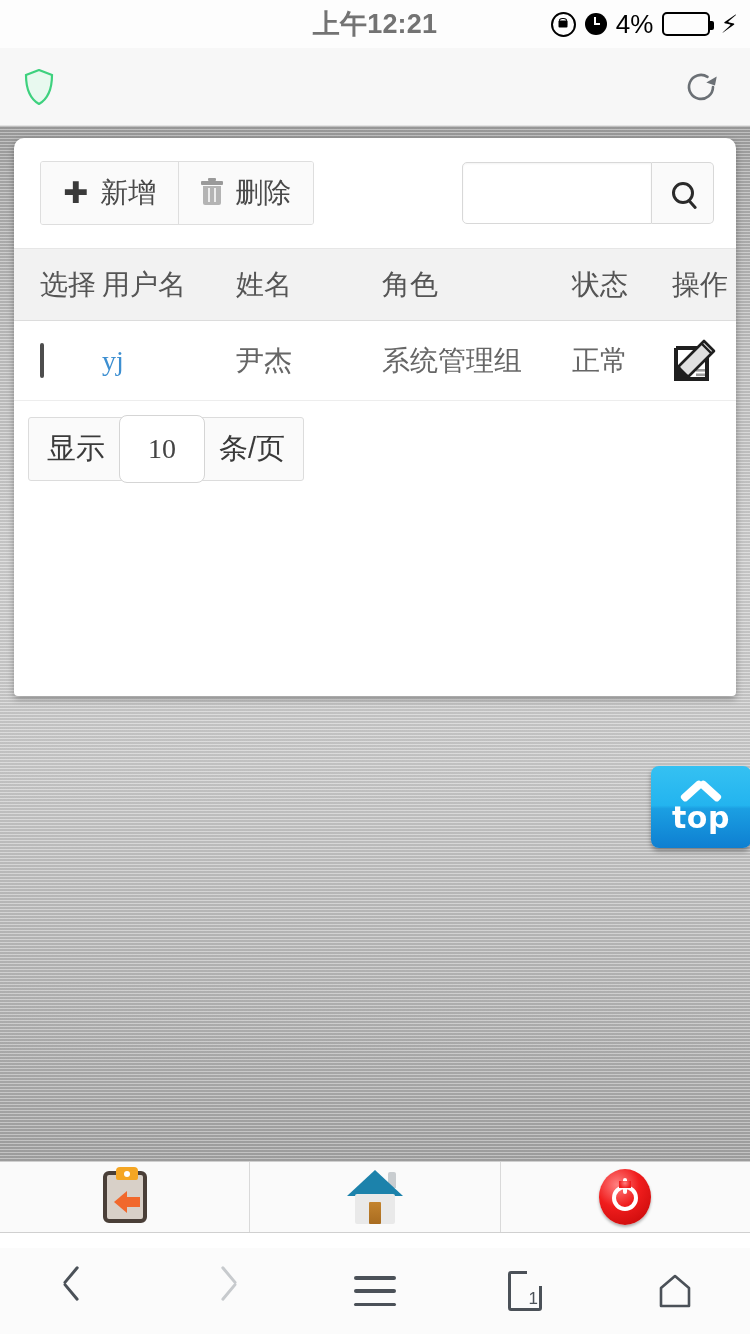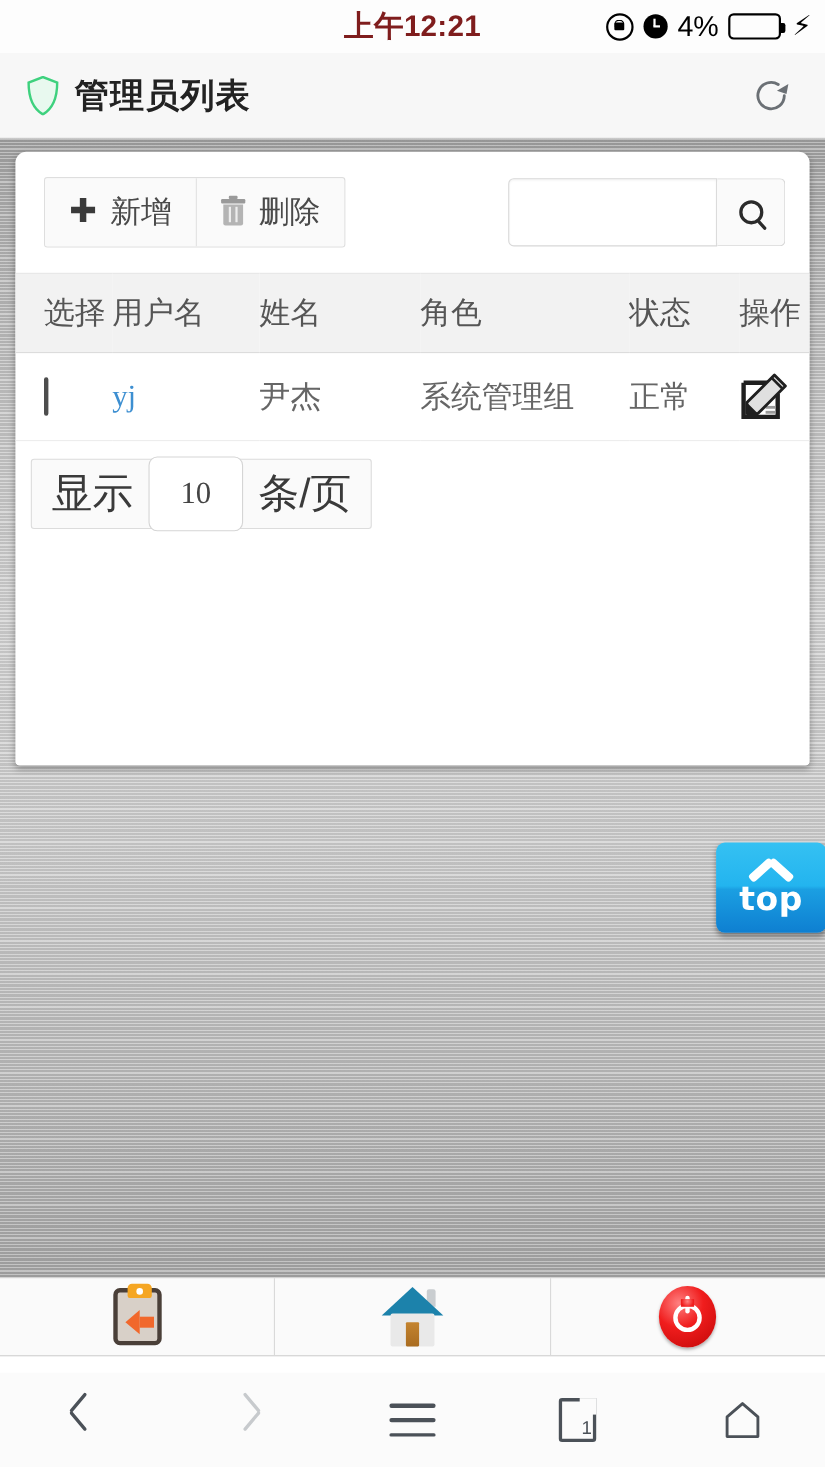--- a/index.html
+++ b/index.html
@@ -24,21 +24,21 @@
   .dot{ width:11px; height:11px; border-radius:50%; border:1.6px solid #000; }
   .dot.filled{ background:#000; }
   .carrier{ font-size:26px; letter-spacing:.3px; color:#000; font-weight:400;}
   .wifi{ width:26px; height:20px; position:relative; margin-left:3px;}
   .wifi i{ position:absolute; display:block; border:2.4px solid #000; border-bottom:none;
            border-radius:50% 50% 0 0 / 100% 100% 0 0; left:50%; transform:translateX(-50%); }
   .wifi i:nth-child(1){ width:24px; height:12px; top:1px; }
   .wifi i:nth-child(2){ width:14px; height:7px;  top:7px; }
   .wifi i:nth-child(3){ width:5px;  height:5px;  top:13px; background:#000; border-radius:50%; border:none;}
   .sb-center{ position:absolute; left:0; right:0; text-align:center;
-              font-size:27px; font-weight:bold; color:#7f1d1d; letter-spacing:.2px;}
+              font-size:27px; font-weight:bold; color:#737373; letter-spacing:.2px;}
   .sb-right{ margin-left:auto; display:flex; align-items:center; gap:9px; padding-right:12px; }
   .rotlock{ width:25px; height:25px; border:2px solid #000; border-radius:50%; position:relative; }
   .rotlock::before{ content:""; position:absolute; width:9px;height:7px; background:#000;
                     left:50%; top:52%; transform:translate(-50%,-50%); border-radius:1px;}
   .rotlock::after{ content:""; position:absolute; width:7px;height:6px;
                    border:1.8px solid #000; border-bottom:none; border-radius:4px 4px 0 0;
                    left:50%; top:22%; transform:translateX(-50%);}
   .alarm{ width:22px;height:22px;border-radius:50%;background:#000; position:relative;}
   .alarm::before{content:"";position:absolute;width:2px;height:7px;background:#fff;left:9px;top:4px;}
   .alarm::after{content:"";position:absolute;width:6px;height:2px;background:#fff;left:9px;top:10px;}
@@ -126,21 +126,21 @@
   .uname{ color:#3d8fd1; font-family:"Liberation Serif","DejaVu Serif",serif; font-size:28px;}
   .cbox{
     width:38px;height:38px;border:2.5px solid #4d4d4d;border-radius:9px;
     background:linear-gradient(to bottom,#fdfdfd,#d8d8d8);
   }
   .editico{ width:44px;height:44px; display:block; }
 
   .pager{ height:auto; padding:16px 0 0 14px; }
   .pagerbox{ display:inline-flex; align-items:center; border:1px solid #dcdcdc; border-radius:3px;
              background:#fafafa; height:64px; padding:0 4px; }
-  .pagerbox .lbl{ font-size:37px; color:#3a3a3a; padding:0 14px; }
+  .pagerbox .lbl{ font-size:29px; color:#3a3a3a; padding:0 14px; }
   .pagesize{
     width:86px;height:68px;border:1px solid #d5d5d5;border-radius:8px;background:#fff;
     text-align:center;font-size:28px;color:#444;outline:none;
     font-family:"Liberation Serif","DejaVu Serif",serif;
   }
 
   
   .topbtn{
     position:absolute; left:620px; top:766px; width:100px;height:82px;
     border-radius:8px;
@@ -235,21 +235,20 @@
     <span class="bolt">⚡</span>
   </div>
 </div>
 
 <div class="pageheader">
   <span class="shield">
     <svg width="30" height="36" viewBox="0 0 30 36">
       <path d="M15 1 L28 6 C28 22 22 31 15 35 C8 31 2 22 2 6 Z" fill="#e8f9ef" stroke="#3ed17e" stroke-width="2.2"></path>
     </svg>
   </span>
-  <span class="page-title">管理员列表</span>
   <span class="refresh-btn">
     <svg width="44" height="44" viewBox="0 0 44 44">
       <path d="M34 22 A12 12 0 1 1 28.5 11.8" fill="none" stroke="#6b7075" stroke-width="2.6" stroke-linecap="round"></path>
       <polygon points="34,13 40,20 28,20" fill="#6b7075" transform="rotate(150 34 17)"></polygon>
     </svg>
   </span>
 </div>
 
 <div class="metal"></div>
 

